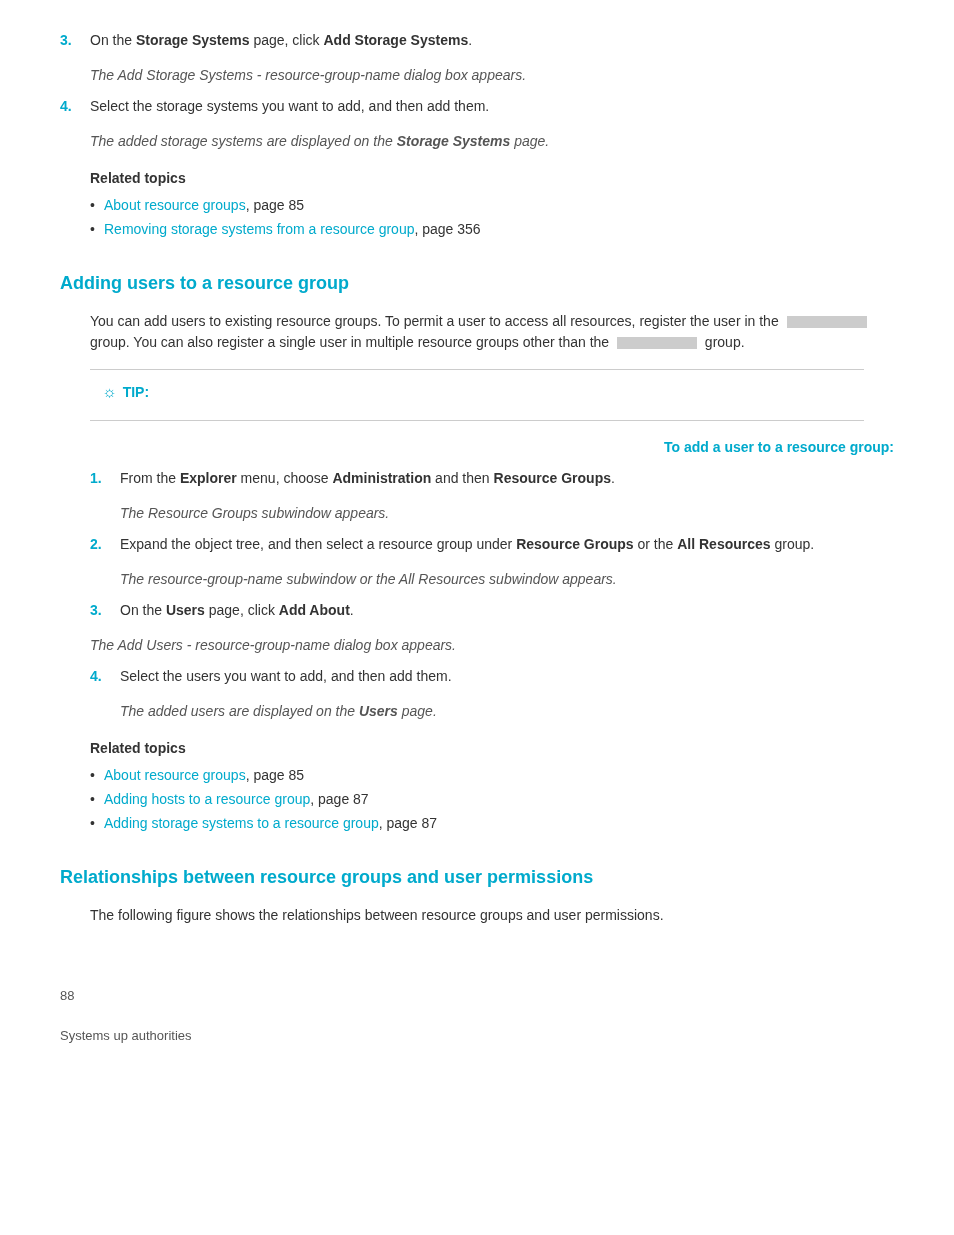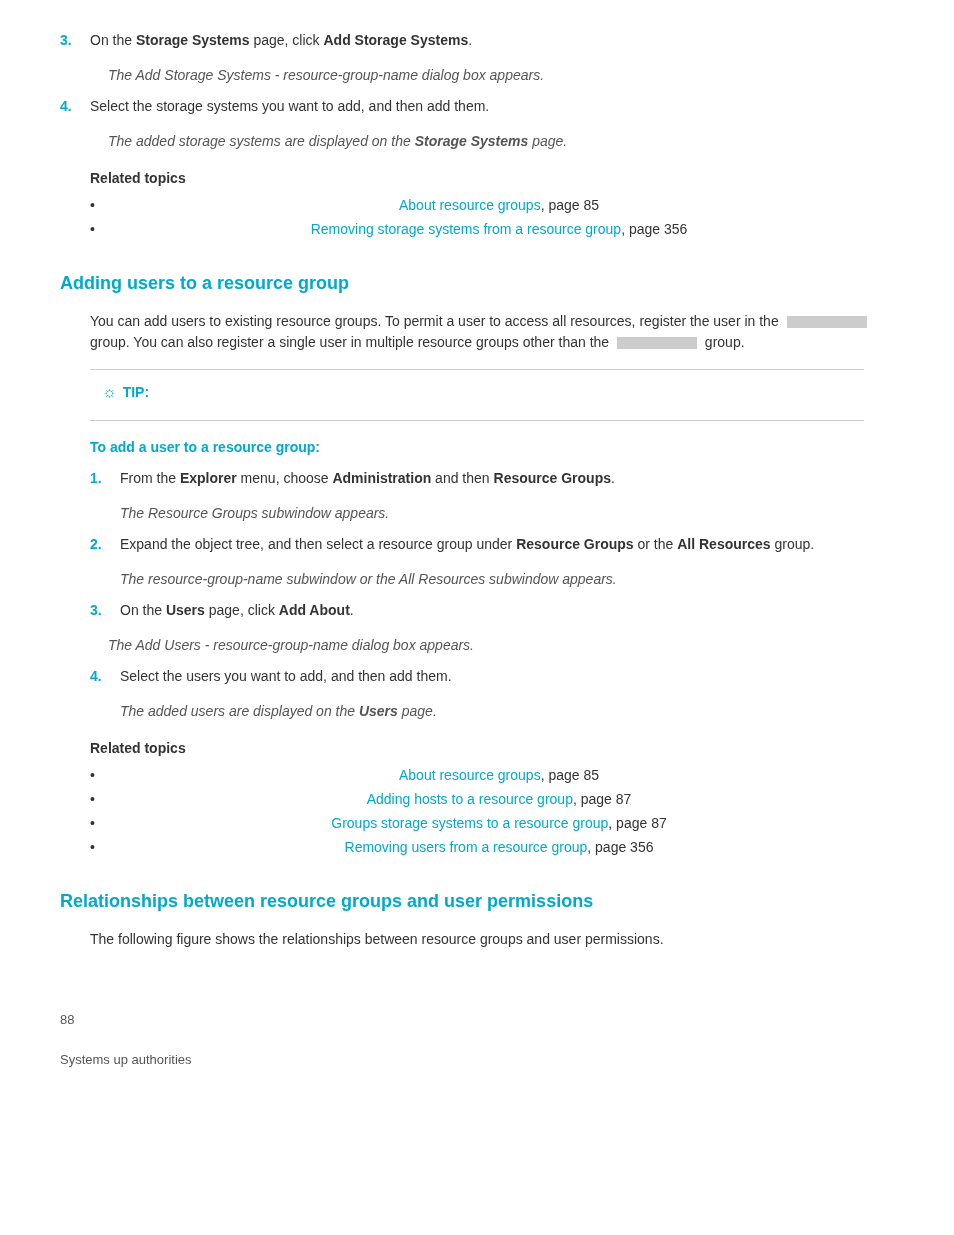--- a/index.html
+++ b/index.html
@@ -23,35 +23,34 @@
       min-width: 30px;
       flex-shrink: 0;
     }
     .step-content {
       flex: 1;
     }
     .step-content p {
       margin-bottom: 4px;
     }
     .indent-block {
-      margin-left: 48px;
+      margin-left: 30px;
       margin-bottom: 10px;
       color: #555;
       font-style: italic;
     }
     .related-topics-label {
       font-weight: bold;
       margin-top: 16px;
       margin-bottom: 6px;
     }
     .related-list {
       list-style: none;
       margin-left: 0;
       margin-bottom: 20px;
-      text-align: center;
     }
     .related-list li {
       margin-bottom: 3px;
       padding-left: 14px;
       position: relative;
     }
     .related-list li::before {
       content: "•";
       position: absolute;
       left: 0;
@@ -89,20 +88,21 @@
     }
     .tip-label .tip-icon {
       font-size: 16px;
     }
     .sub-heading {
       color: #00aacc;
       font-weight: bold;
       margin-left: 30px;
       margin-bottom: 10px;
       margin-top: 16px;
+      text-align: right;
     }
     b, strong {
       font-weight: bold;
     }
     em, i {
       font-style: italic;
     }
     .page-footer {
       margin-top: 60px;
       color: #555;
@@ -226,24 +226,21 @@
 <div style="margin-left:30px; margin-top:10px;">
   <div class="related-topics-label">Related topics</div>
   <ul class="related-list">
     <li>
       <a href="#">About resource groups</a>, page 85
     </li>
     <li>
       <a href="#">Adding hosts to a resource group</a>, page 87
     </li>
     <li>
-      <a href="#">Groups storage systems to a resource group</a>, page 87
-    </li>
-    <li>
-      <a href="#">Removing users from a resource group</a>, page 356
+      <a href="#">Adding storage systems to a resource group</a>, page 87
     </li>
   </ul>
 </div>
 
 <h2 class="section-heading">Relationships between resource groups and user permissions</h2>
 
 <div class="body-text">
   The following figure shows the relationships between resource groups and user permissions.
 </div>
 

